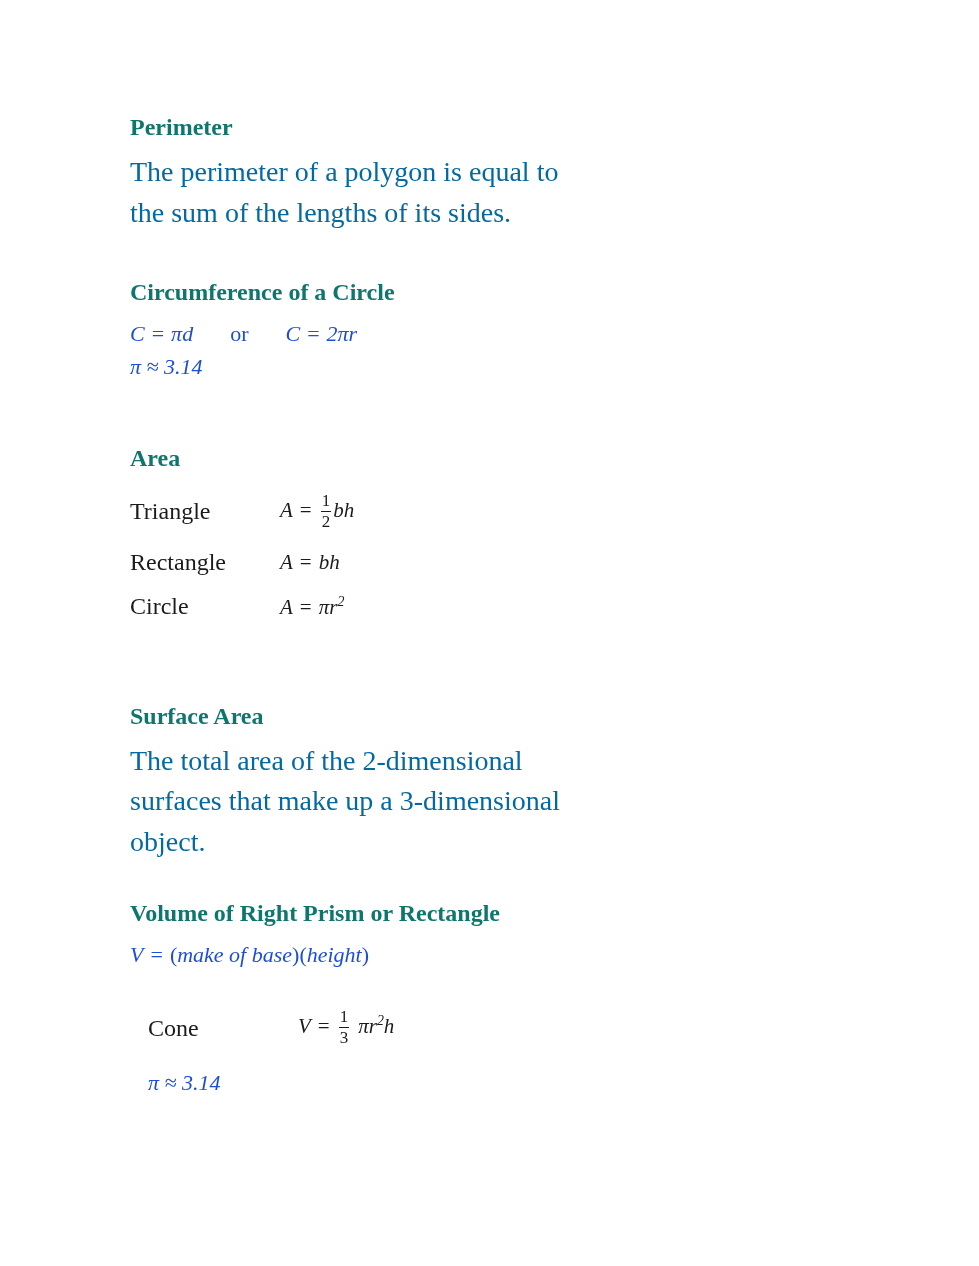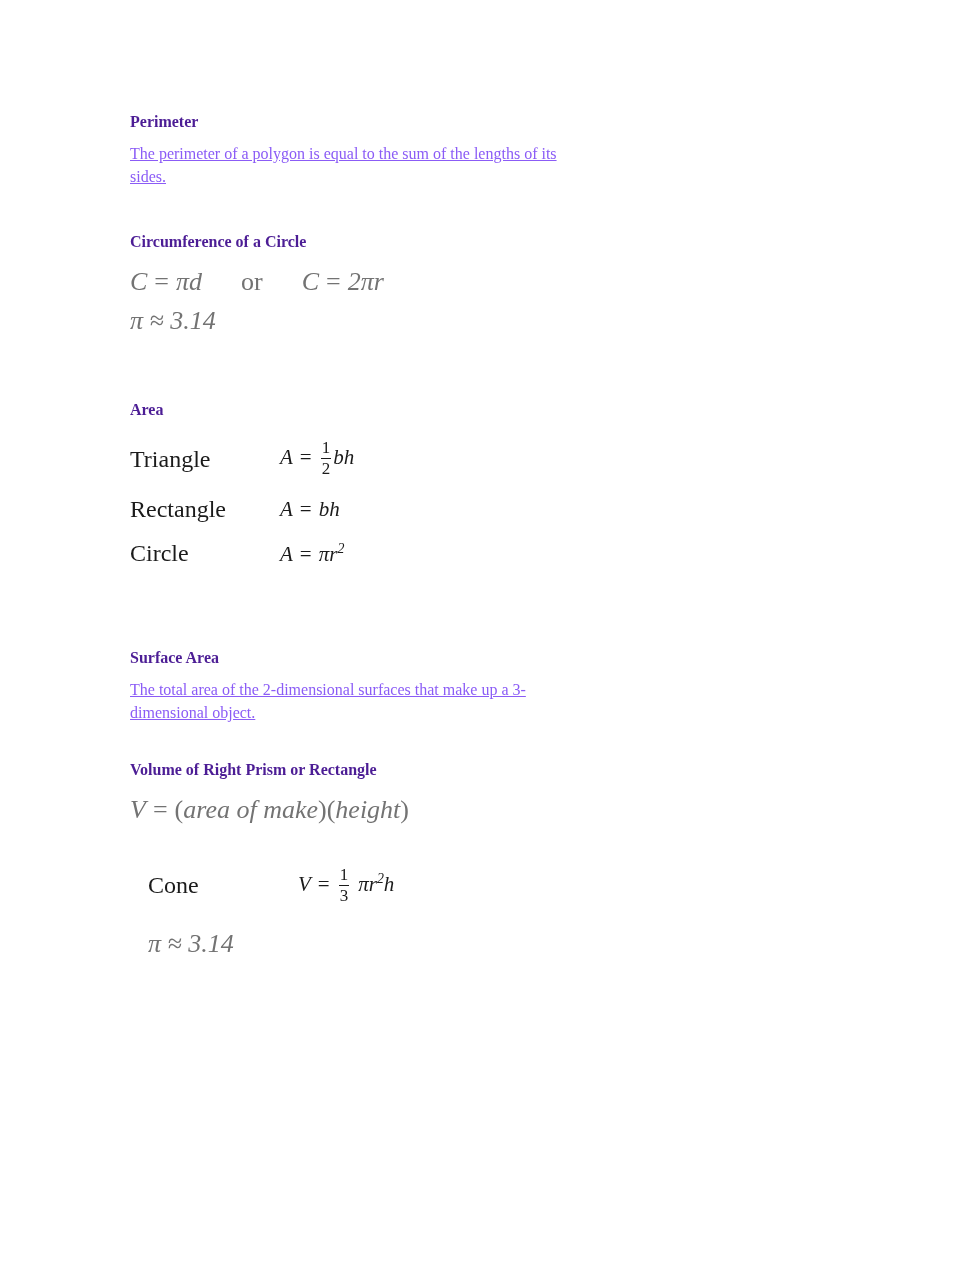--- a/index.html
+++ b/index.html
@@ -20,38 +20,37 @@
     height: 1266px;
     box-sizing: border-box;
     padding: 112px 0 0 130px;
   }
   .section {
     margin: 0;
   }
   .heading {
     font-family: "Liberation Serif", serif;
     font-weight: bold;
-    font-size: 16px;
+    font-size: 24px;
     line-height: 1.25;
-    color: #4c1d95;
+    color: #0f766e;
     margin: 0 0 10px 0;
   }
   .para {
-    font-size: 16px;
+    font-size: 28px;
     line-height: 1.45;
     max-width: 440px;
     margin: 0;
-    color: #8b5cf6;
-    text-decoration: underline;
+    color: #0369a1;
   }
   .formula-line {
-    font-size: 26px;
+    font-size: 22px;
     line-height: 1.5;
     font-style: italic;
-    color: #737373;
+    color: #1d4ed8;
     margin: 0;
     white-space: nowrap;
   }
   .formula-line .roman {
     font-style: normal;
   }
   .gap-xl { height: 44px; }
   .gap-l  { height: 36px; }
   .gap-m  { height: 28px; }
   .gap-s  { height: 16px; }
@@ -198,21 +197,21 @@
   <div class="section">
     <div class="heading">Surface Area</div>
     <p class="para">The total area of the 2-dimensional surfaces that make up a 3-dimensional object.</p>
   </div>
 
   <div class="gap-l"></div>
 
   <div class="section">
     <div class="heading">Volume of Right Prism or Rectangle</div>
     <div class="formula-line">
-      <span>V</span><span class="sp"></span><span class="roman">=</span><span class="sp"></span><span class="roman">(</span><span>area of make</span><span class="roman">)</span><span class="roman">(</span><span>height</span><span class="roman">)</span>
+      <span>V</span><span class="sp"></span><span class="roman">=</span><span class="sp"></span><span class="roman">(</span><span>make of base</span><span class="roman">)</span><span class="roman">(</span><span>height</span><span class="roman">)</span>
     </div>
   </div>
 
   <div class="gap-m"></div>
 
   <div class="section indent-block">
     <div class="rows">
 
 
       <div class="row">

